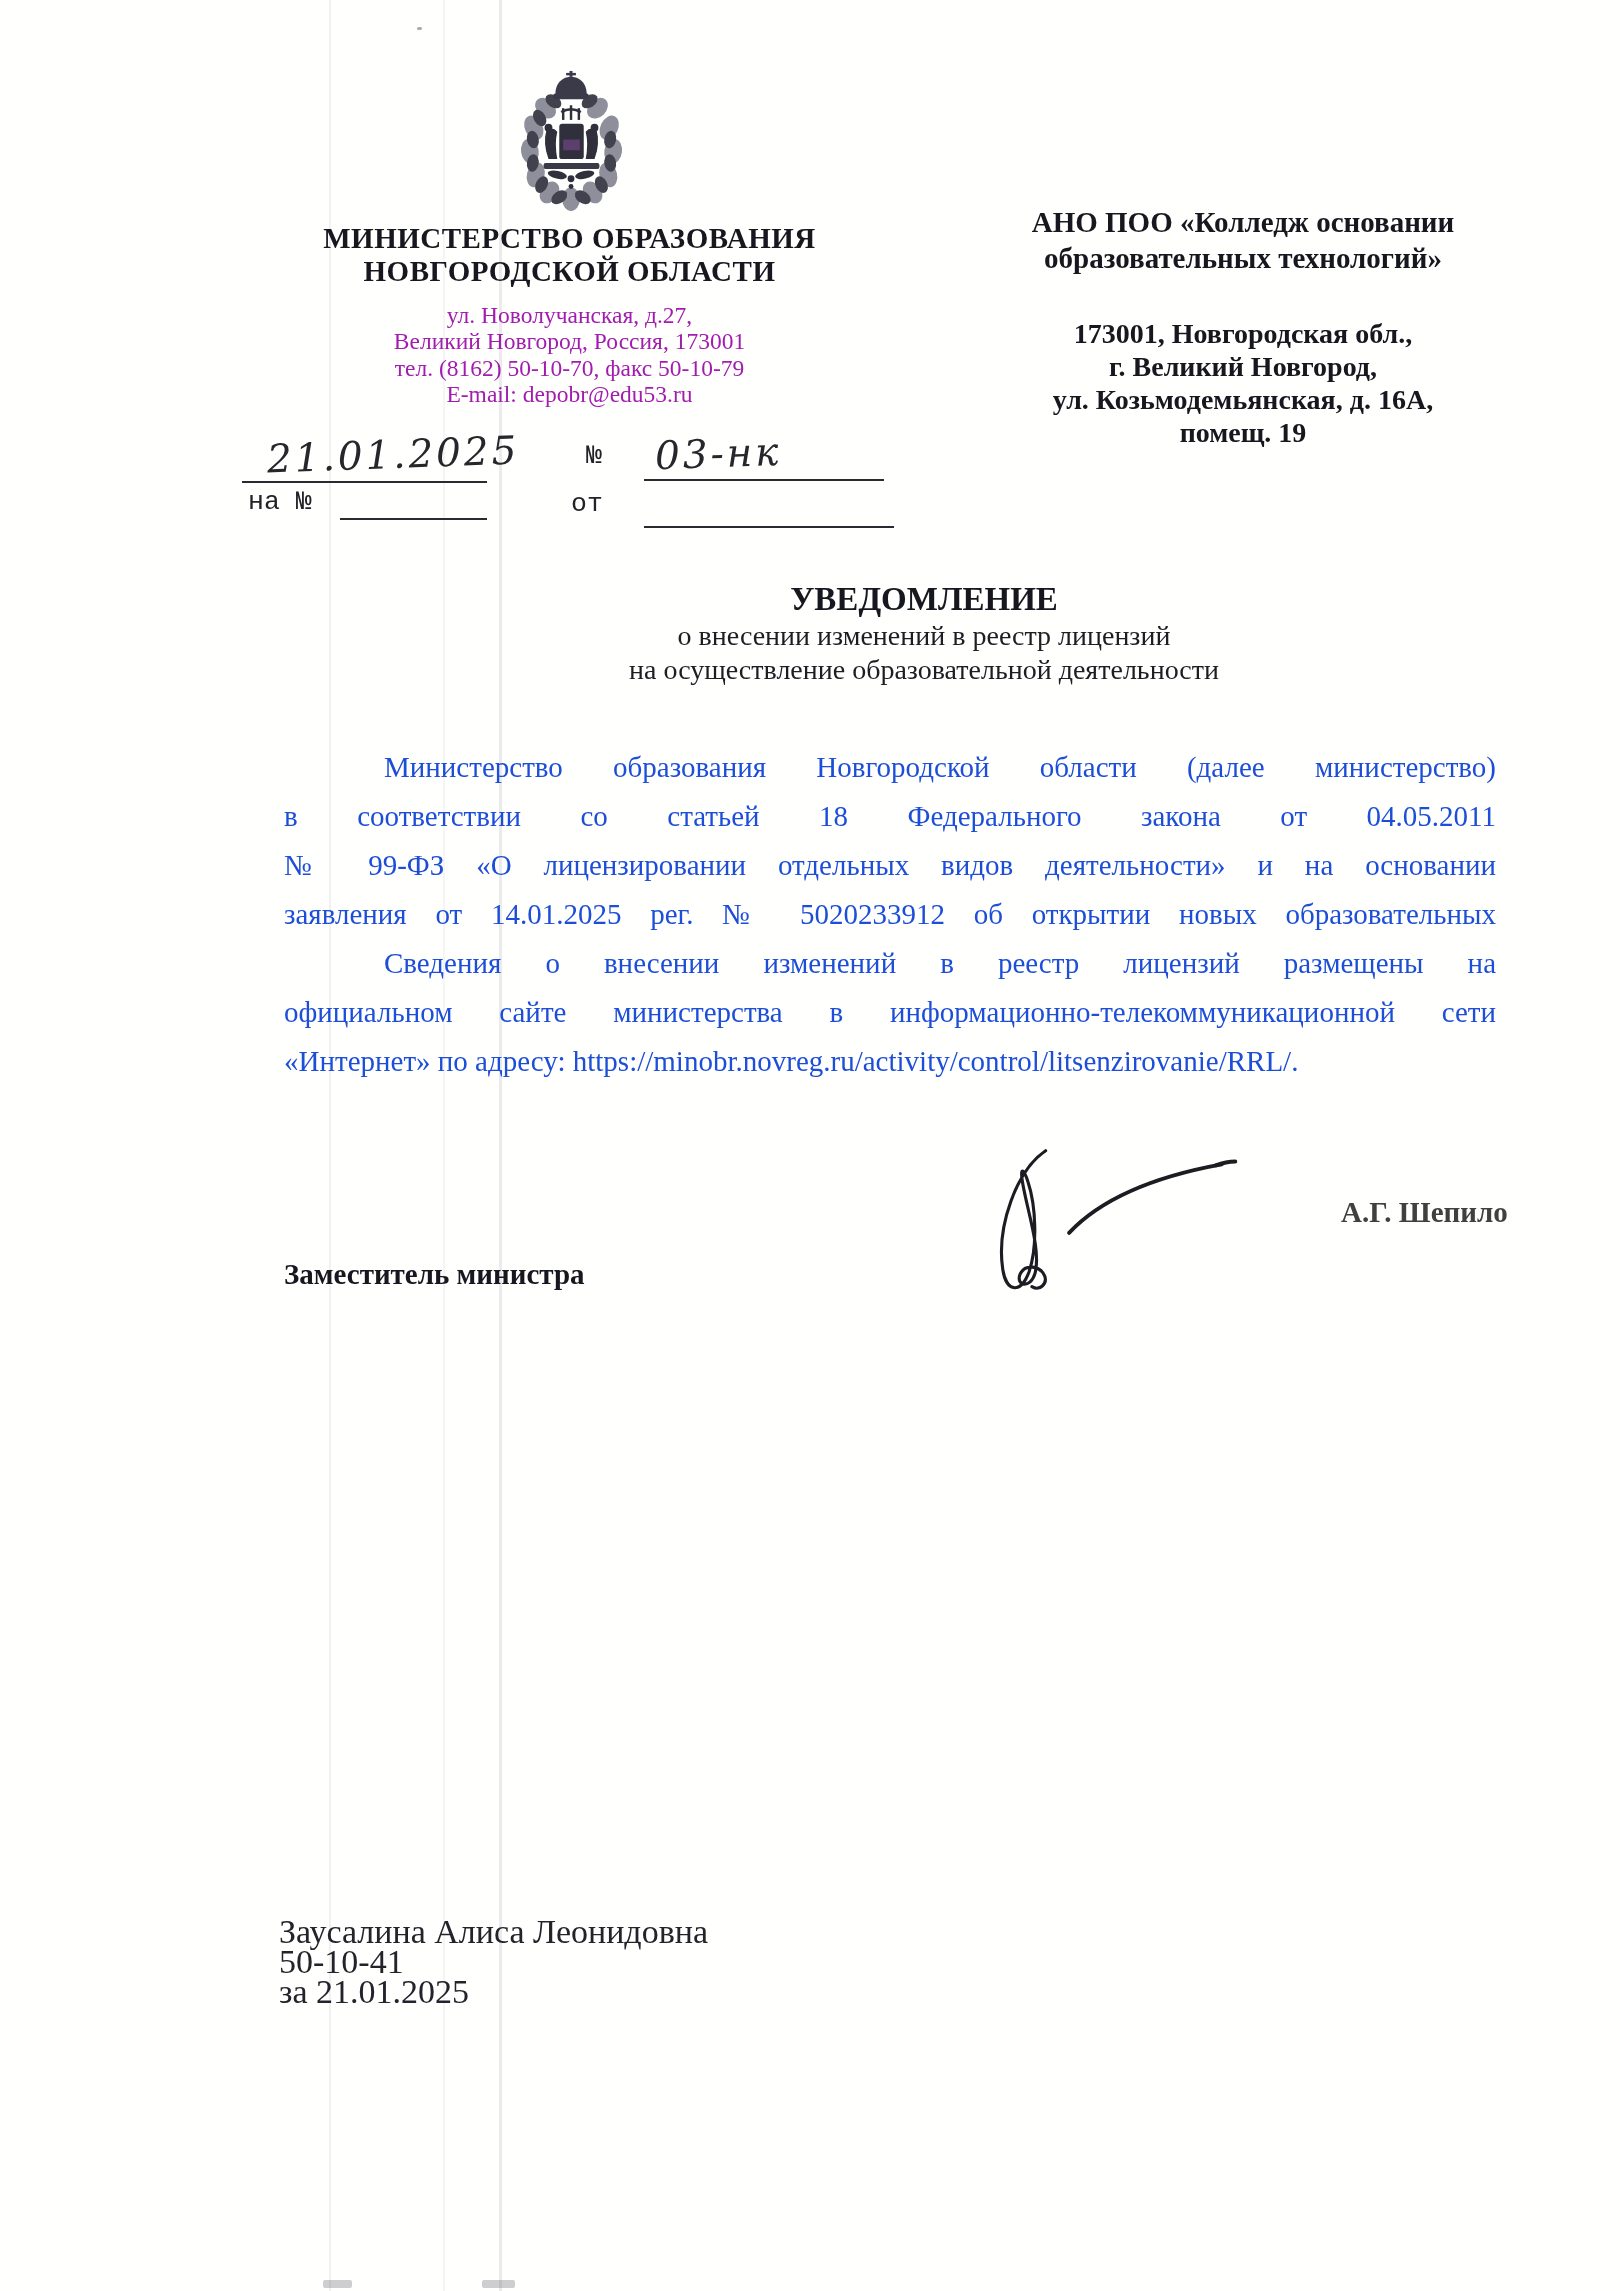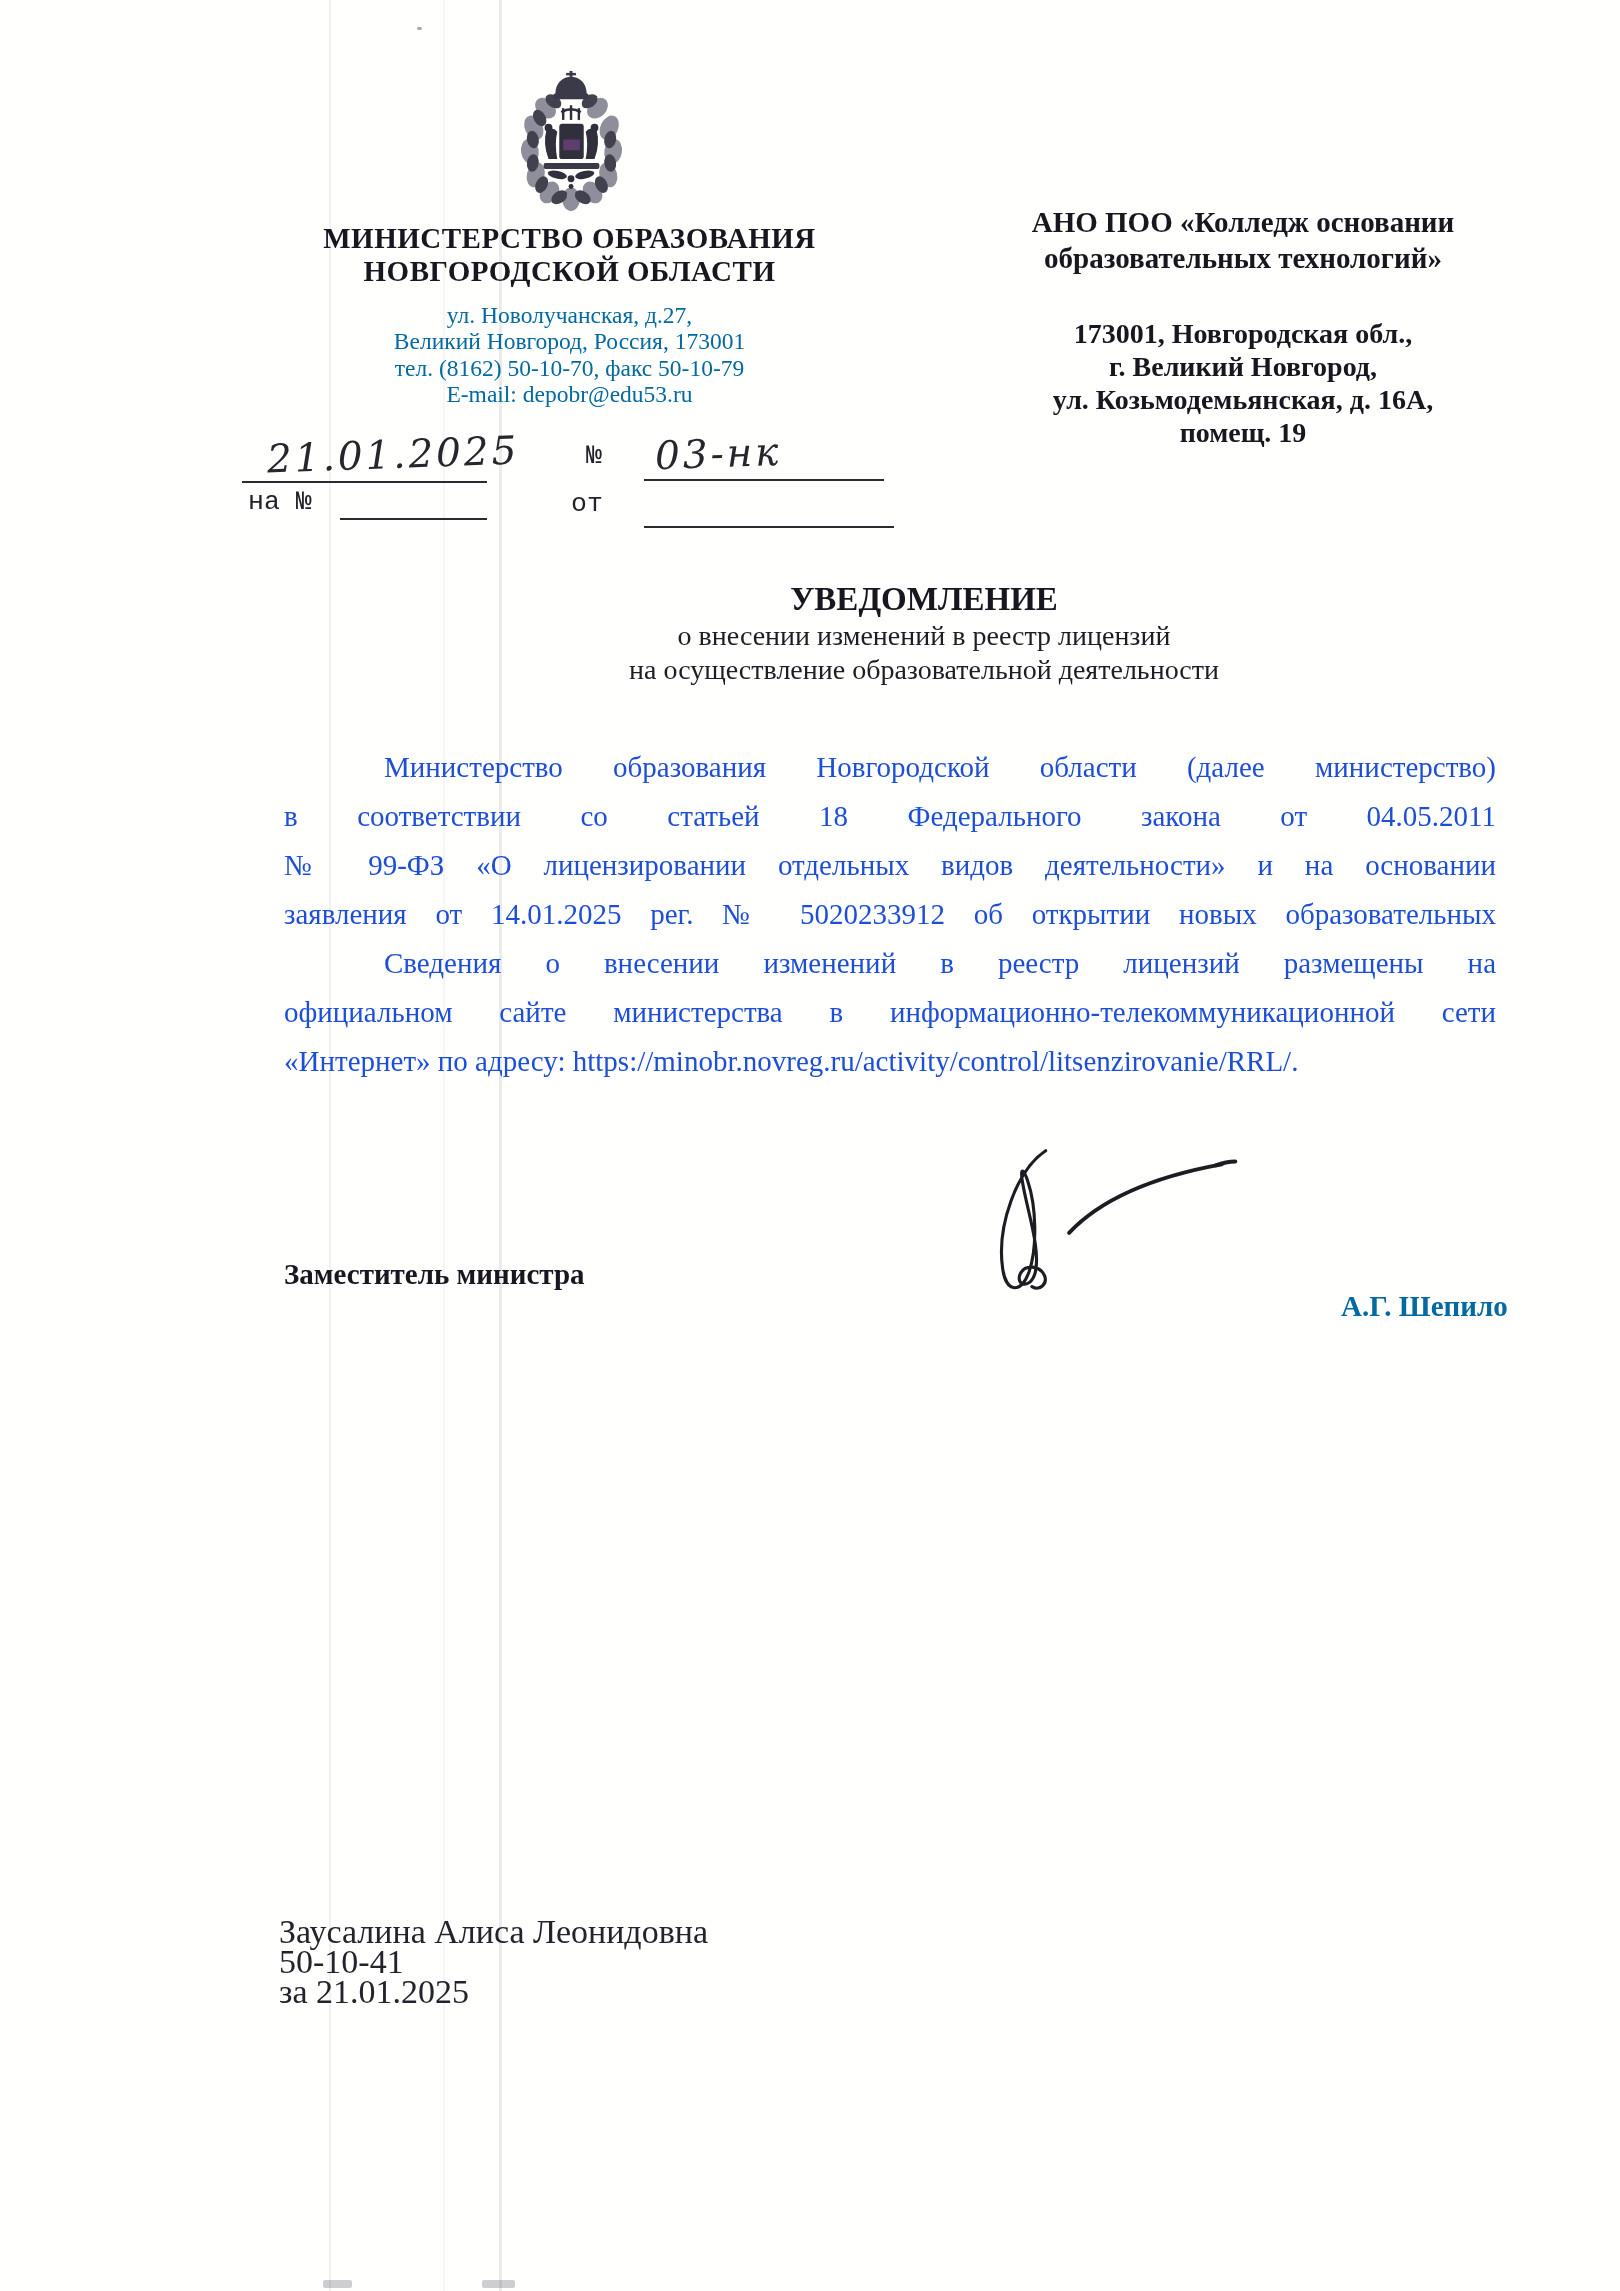--- a/index.html
+++ b/index.html
@@ -8,21 +8,21 @@
     font-family:"Liberation Serif", serif;color:#1d1d24;overflow:hidden;
     margin:0 auto;
   }
   
   .streak{position:absolute;top:0;bottom:0;pointer-events:none;}
   .speck{position:absolute;background:rgba(70,70,80,.45);border-radius:2px;}
 
   
   .ministry-block{position:absolute;left:256px;top:222px;width:627px;text-align:center;}
   .ministry-title{font-weight:bold;font-size:29px;line-height:33px;letter-spacing:0.5px;color:#17171f;}
-  .ministry-address{margin-top:13.7px;font-size:23.5px;line-height:26.5px;color:#0369a1;}
+  .ministry-address{margin-top:13.7px;font-size:23.5px;line-height:26.5px;color:#a21caf;}
 
   
   .recipient-block{position:absolute;left:951px;top:204px;width:584px;text-align:center;}
   .recipient-name{font-weight:bold;font-size:29px;line-height:36px;color:#17171f;}
   .recipient-address{margin-top:41px;font-weight:bold;font-size:28px;line-height:33px;color:#17171f;}
 
   
   .emblem{position:absolute;left:514px;top:69px;width:116px;height:143px;}
 
   
@@ -37,21 +37,21 @@
   .heading-sub{font-size:28px;line-height:34px;color:#1d1d24;}
 
   
   .body-block{position:absolute;left:284px;top:743px;width:1212px;font-size:29px;color:#1d4ed8;}
   .bline{height:49px;line-height:49px;white-space:nowrap;}
   .bline.just{white-space:normal;text-align:justify;text-align-last:justify;}
   .bline.indent{padding-left:100px;}
 
   
   .sig-position{position:absolute;left:284px;top:1258px;font-weight:bold;font-size:29px;color:#17171f;}
-  .sig-name{position:absolute;left:1341px;top:1290px;font-weight:bold;font-size:29px;color:#0369a1;}
+  .sig-name{position:absolute;left:1341px;top:1196px;font-weight:bold;font-size:29px;color:#404040;}
   .sig-svg{position:absolute;left:965px;top:1137px;width:304px;height:176px;}
 
   
   .footer-block{position:absolute;left:279px;top:1917px;font-size:34px;line-height:30px;color:#23232b;}
 </style>
 </head>
 <body>
 
 <div class="page">
 

